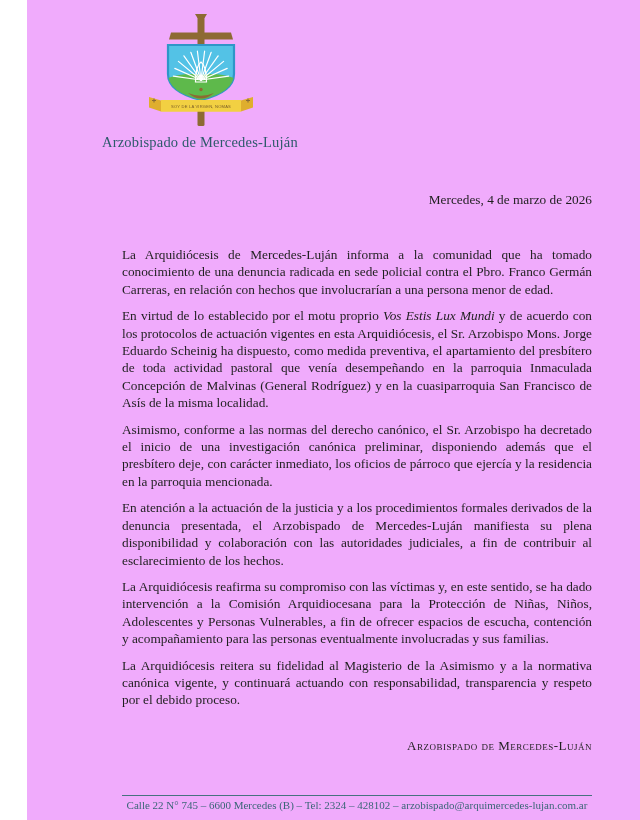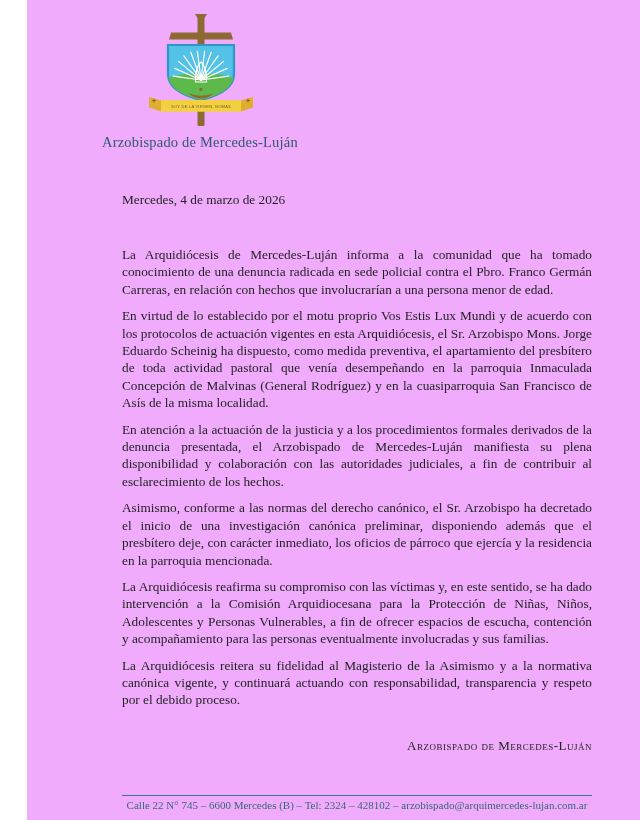--- a/index.html
+++ b/index.html
@@ -30,37 +30,37 @@
     top: 134px;
     font-size: 14.5px;
     color: #2d5a6b;
     letter-spacing: 0.2px;
   }
   .dateline {
     position: absolute;
     left: 95px;
     top: 192px;
     width: 470px;
-    text-align: left;
+    text-align: right;
     font-size: 13.3px;
     color: #1f1f1f;
   }
   .body-text {
     position: absolute;
     left: 95px;
     top: 246px;
     width: 470px;
     font-size: 13.3px;
     line-height: 17.4px;
     text-align: justify;
   }
   .body-text p {
     margin: 0 0 9px 0;
   }
-  .italic { }
+  .italic { font-style: italic; }
   .signature {
     position: absolute;
     left: 95px;
     top: 738px;
     width: 470px;
     text-align: right;
     font-size: 13px;
     font-variant: small-caps;
     letter-spacing: 0.5px;
     color: #1f1f1f;
@@ -134,22 +134,22 @@
     </g>
   </svg>
 
   <div class="org-name">Arzobispado de Mercedes-Luján</div>
 
   <div class="dateline">Mercedes, 4 de marzo de 2026</div>
 
   <div class="body-text">
     <p>La Arquidiócesis de Mercedes-Luján informa a la comunidad que ha tomado conocimiento de una denuncia radicada en sede policial contra el Pbro. Franco Germán Carreras, en relación con hechos que involucrarían a una persona menor de edad.</p>
     <p><span>En virtud de lo establecido por el motu proprio </span><span class="italic">Vos Estis Lux Mundi</span><span> y de acuerdo con los protocolos de actuación vigentes en esta Arquidiócesis, el Sr. Arzobispo Mons. Jorge Eduardo Scheinig ha dispuesto, como medida preventiva, el apartamiento del presbítero de toda actividad pastoral que venía desempeñando en la parroquia Inmaculada Concepción de Malvinas (General Rodríguez) y en la cuasiparroquia San Francisco de Asís de la misma localidad.</span></p>
+    <p>Asimismo, conforme a las normas del derecho canónico, el Sr. Arzobispo ha decretado el inicio de una investigación canónica preliminar, disponiendo además que el presbítero deje, con carácter inmediato, los oficios de párroco que ejercía y la residencia en la parroquia mencionada.</p>
     <p>En atención a la actuación de la justicia y a los procedimientos formales derivados de la denuncia presentada, el Arzobispado de Mercedes-Luján manifiesta su plena disponibilidad y colaboración con las autoridades judiciales, a fin de contribuir al esclarecimiento de los hechos.</p>
-    <p>Asimismo, conforme a las normas del derecho canónico, el Sr. Arzobispo ha decretado el inicio de una investigación canónica preliminar, disponiendo además que el presbítero deje, con carácter inmediato, los oficios de párroco que ejercía y la residencia en la parroquia mencionada.</p>
     <p>La Arquidiócesis reafirma su compromiso con las víctimas y, en este sentido, se ha dado intervención a la Comisión Arquidiocesana para la Protección de Niñas, Niños, Adolescentes y Personas Vulnerables, a fin de ofrecer espacios de escucha, contención y acompañamiento para las personas eventualmente involucradas y sus familias.</p>
     <p>La Arquidiócesis reitera su fidelidad al Magisterio de la Asimismo y a la normativa canónica vigente, y continuará actuando con responsabilidad, transparencia y respeto por el debido proceso.</p>
   </div>
 
   <div class="signature">Arzobispado de Mercedes-Luján</div>
 
   <div class="footer">Calle 22 N° 745 – 6600 Mercedes (B) – Tel: 2324 – 428102 – arzobispado@arquimercedes-lujan.com.ar</div>
 
 </div>
 

